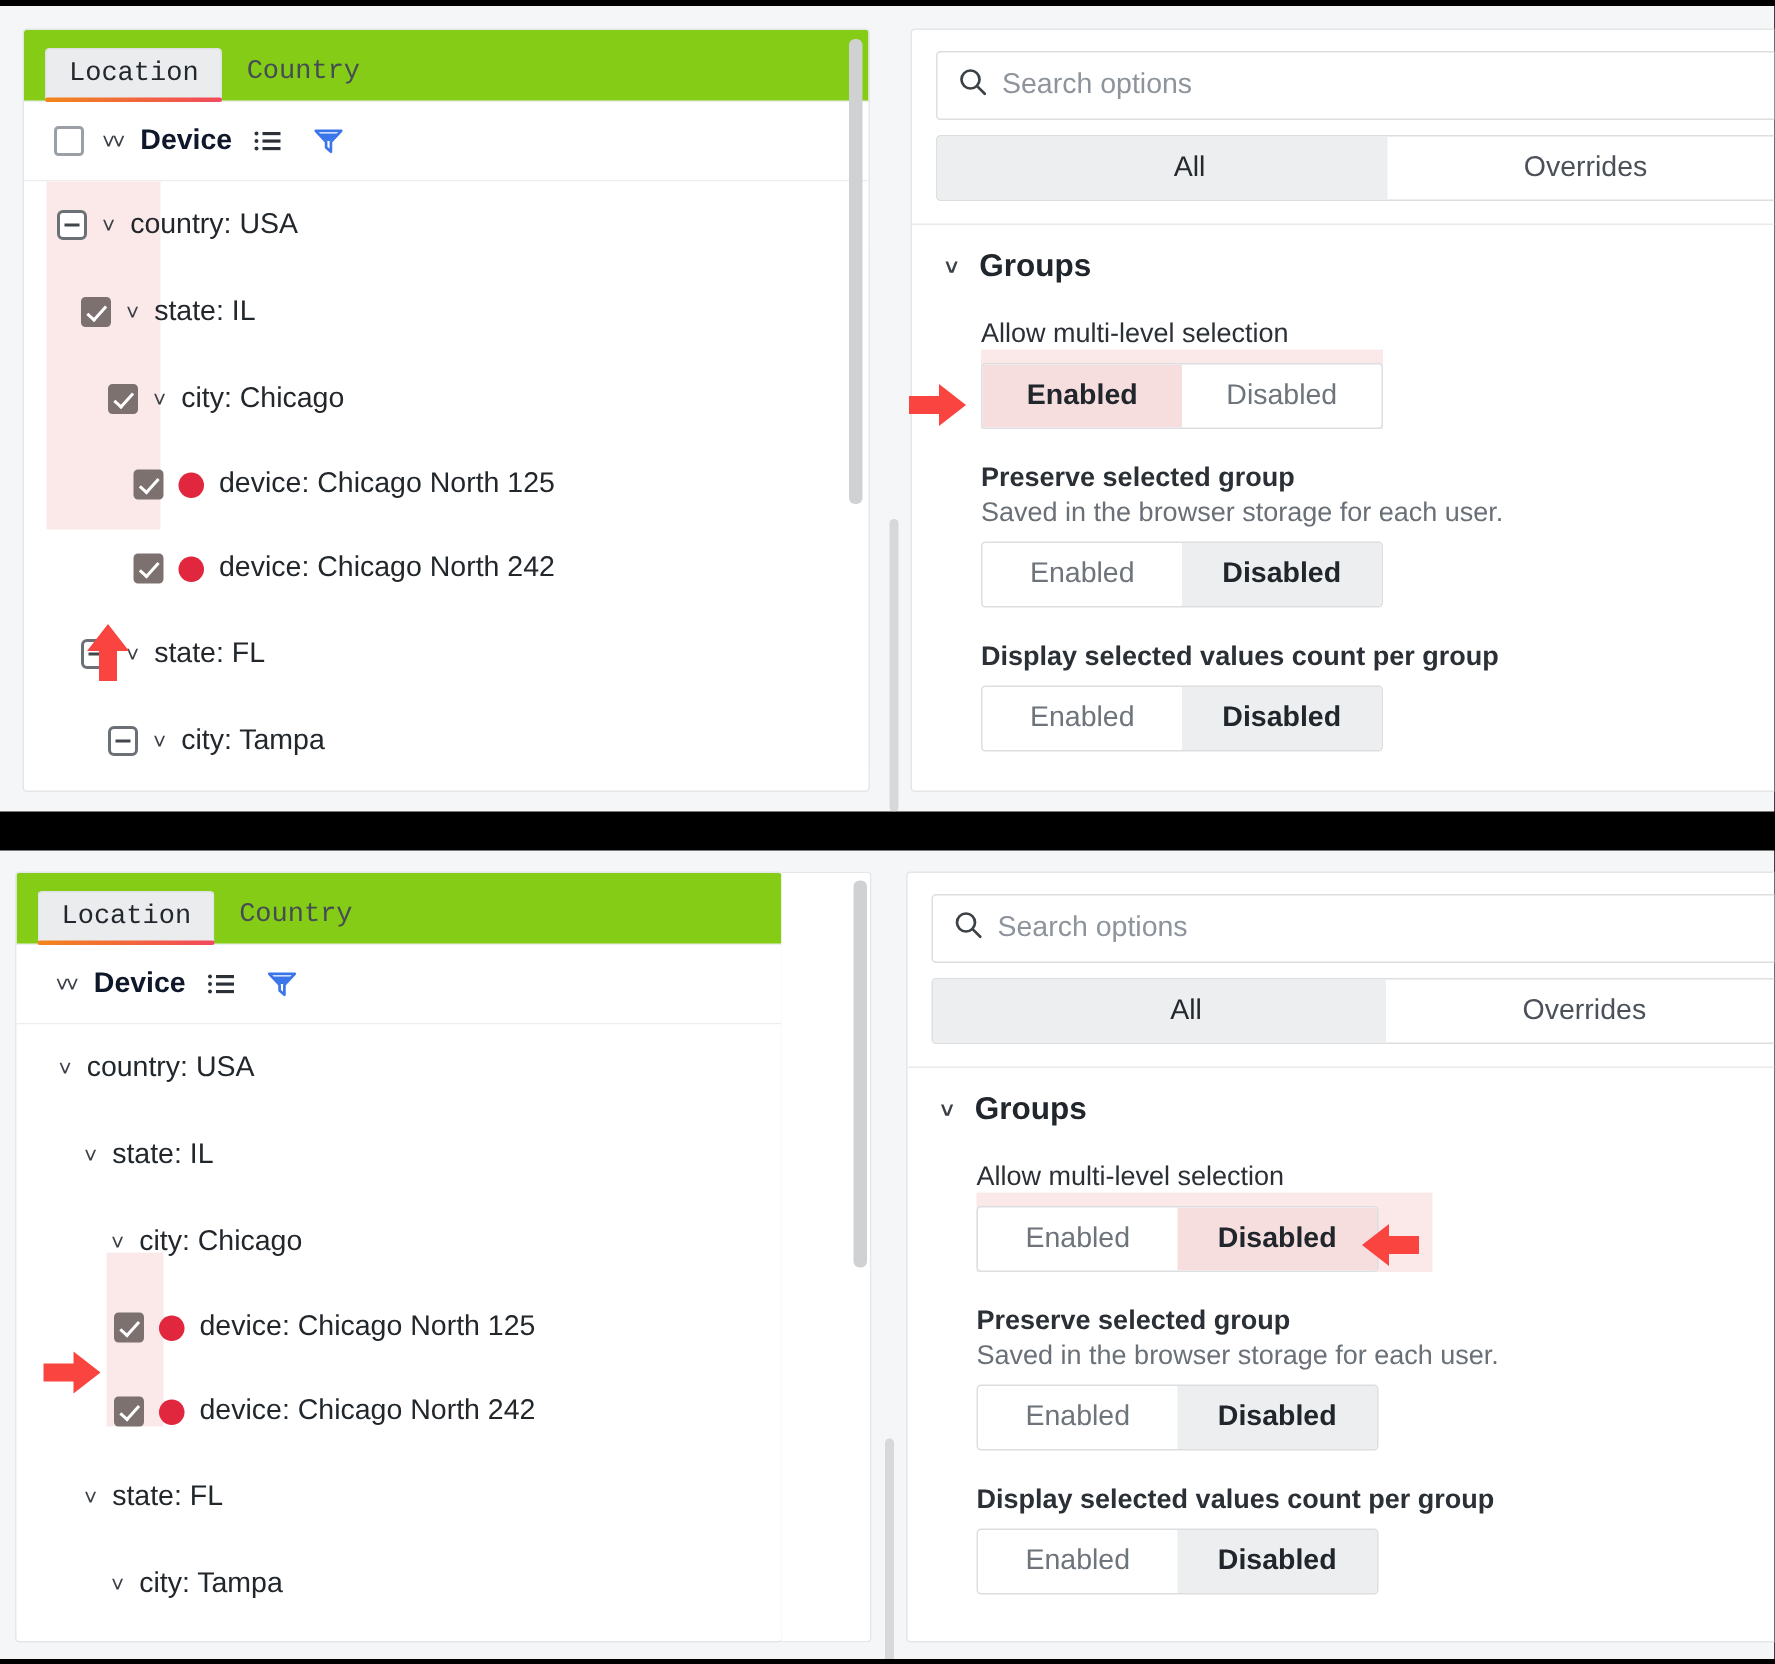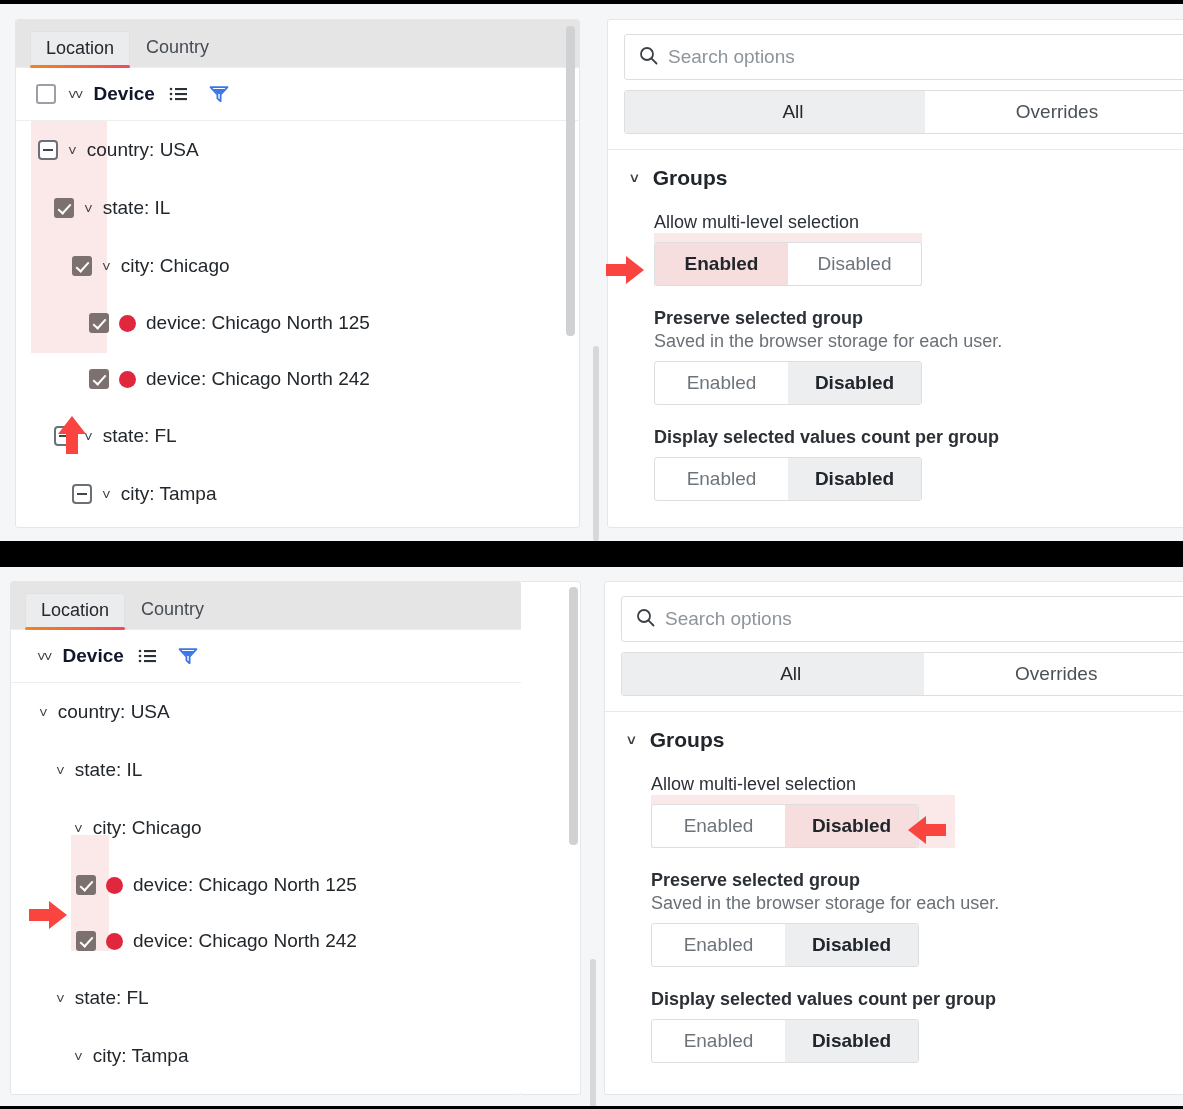--- a/index.html
+++ b/index.html
@@ -33,21 +33,22 @@
     border-radius: 3px;
   }
 
   
   .tabs-row {
     display: flex;
     align-items: flex-end;
     height: 48px;
     padding-left: 14px;
     border-bottom: 1px solid #edeef0;
-    background: #e5e5e5;
+    background: #84cc16;
+    font-family: Liberation Mono, monospace;
   }
   .tab {
     position: relative;
     padding: 7px 16px 9px 16px;
     font-size: 18px;
     color: #464c54;
     cursor: pointer;
     white-space: nowrap;
   }
   .tab.active {

